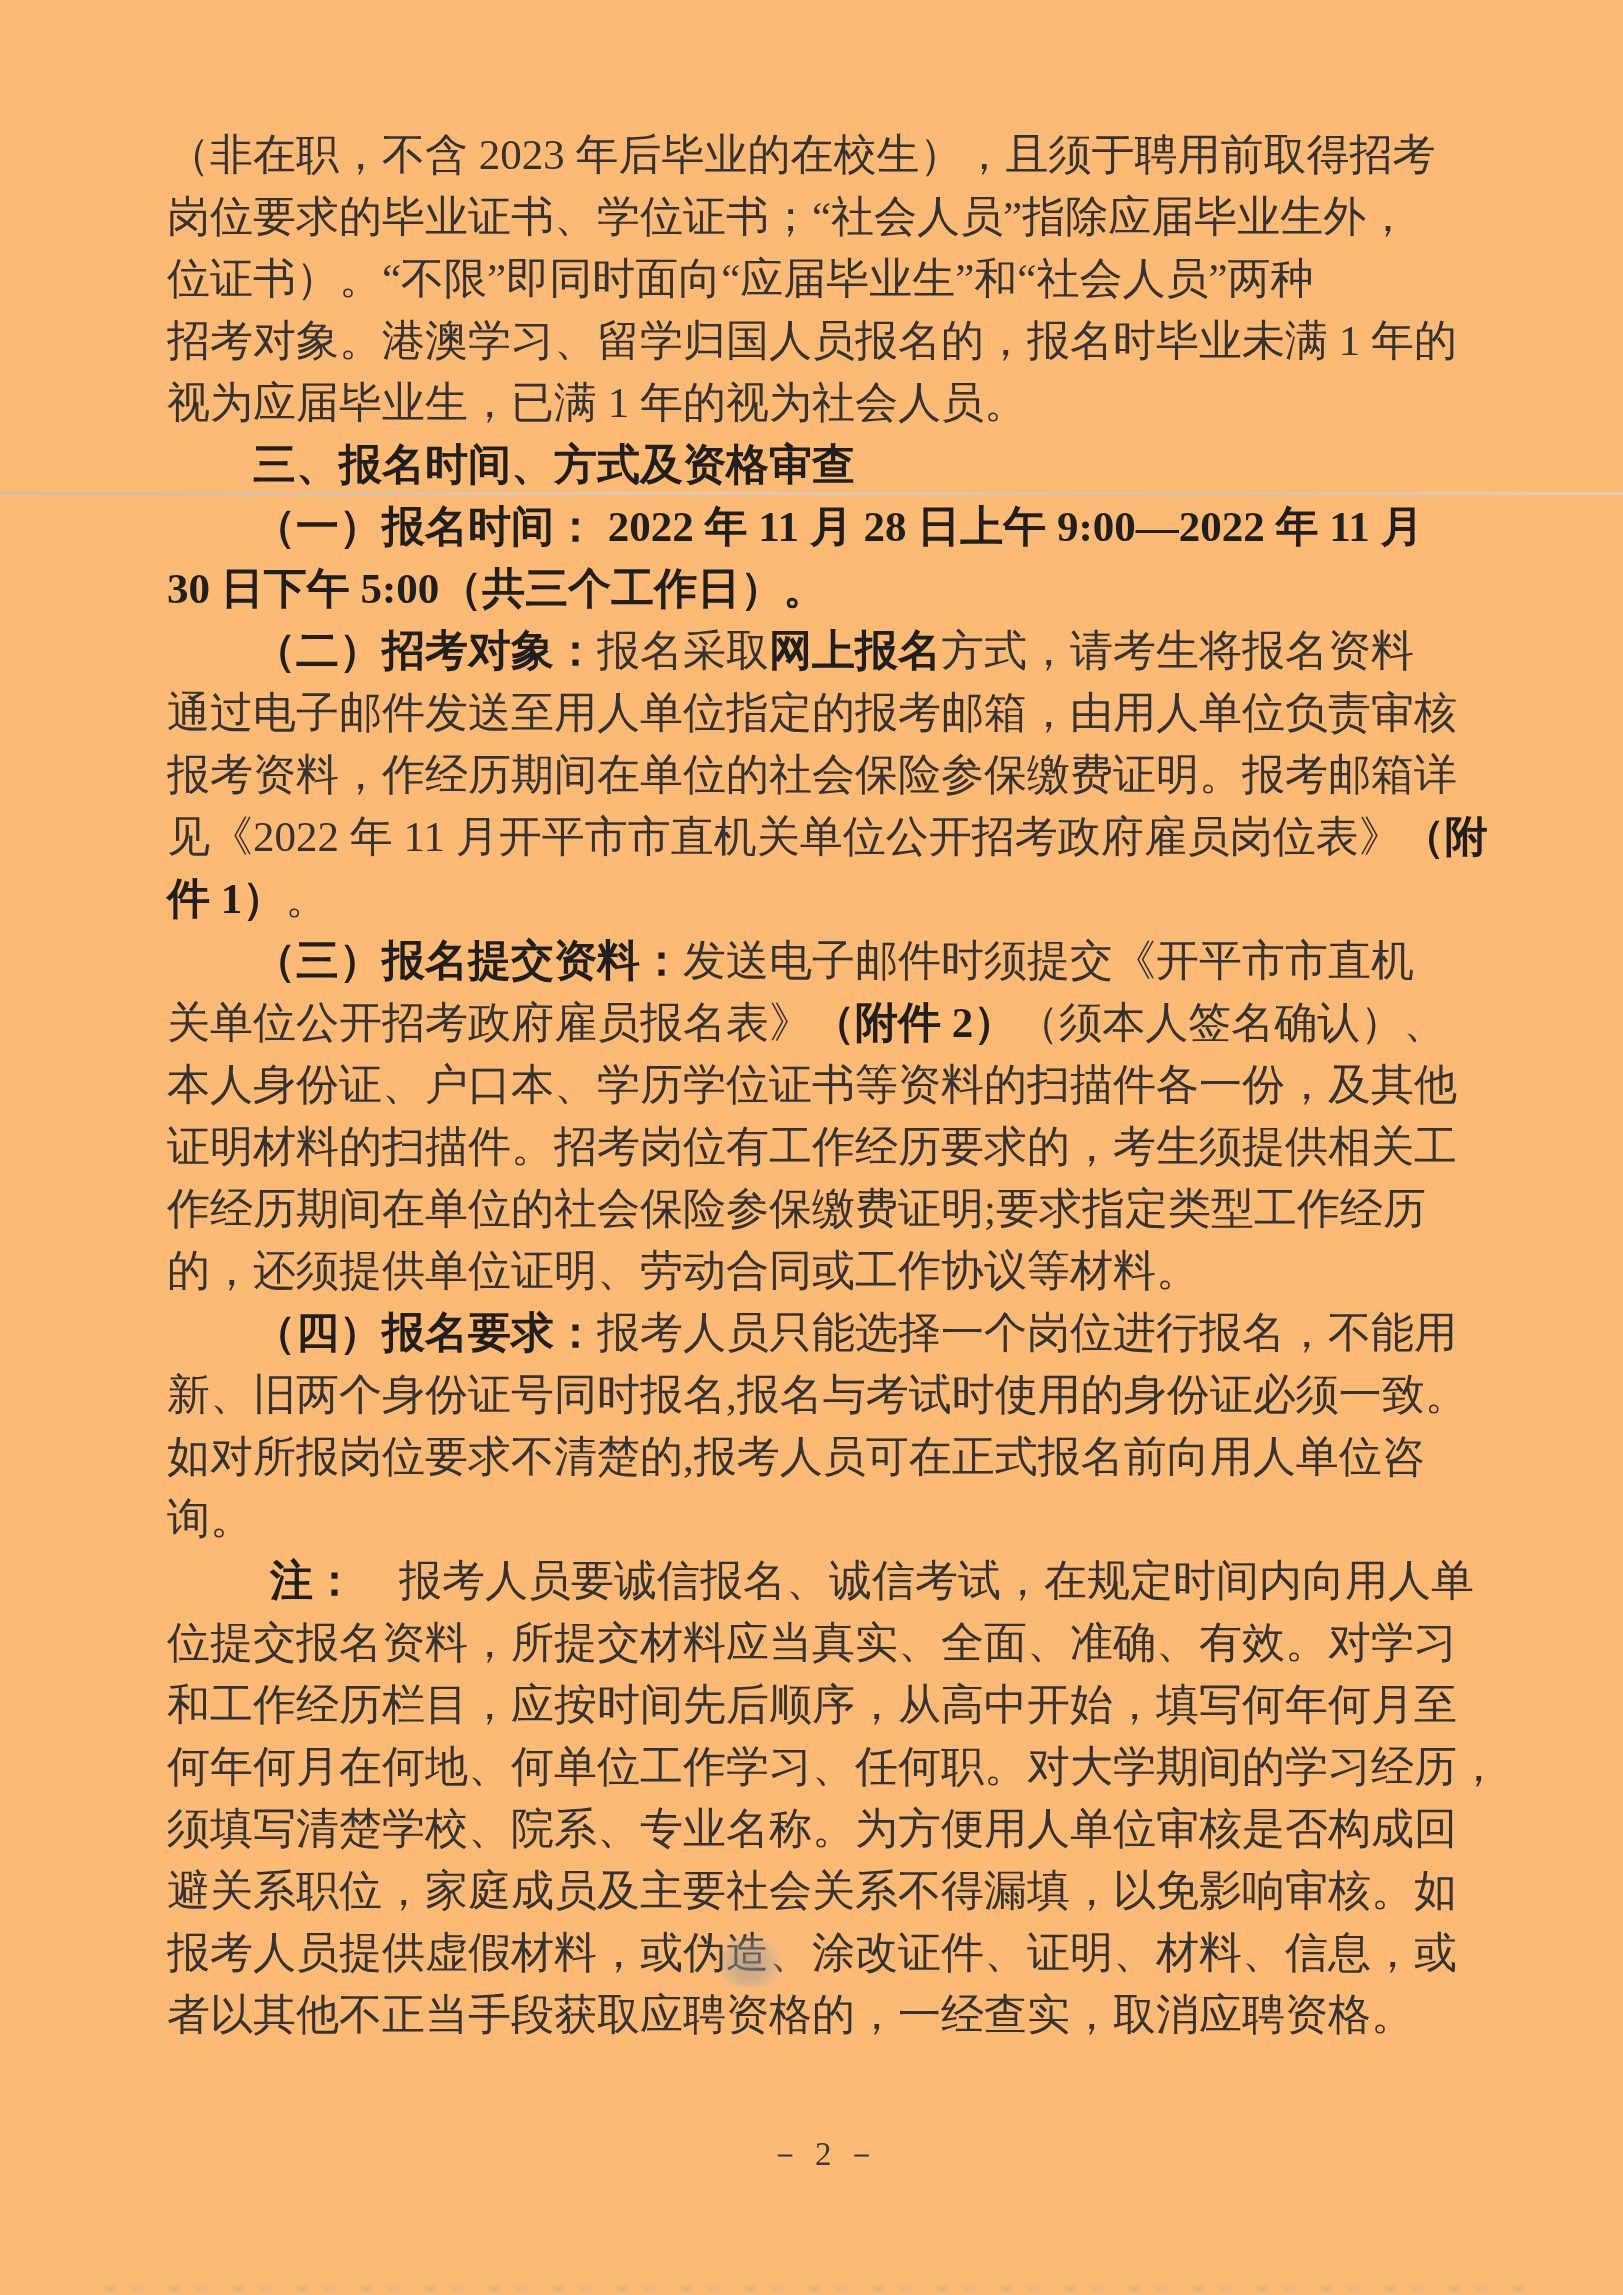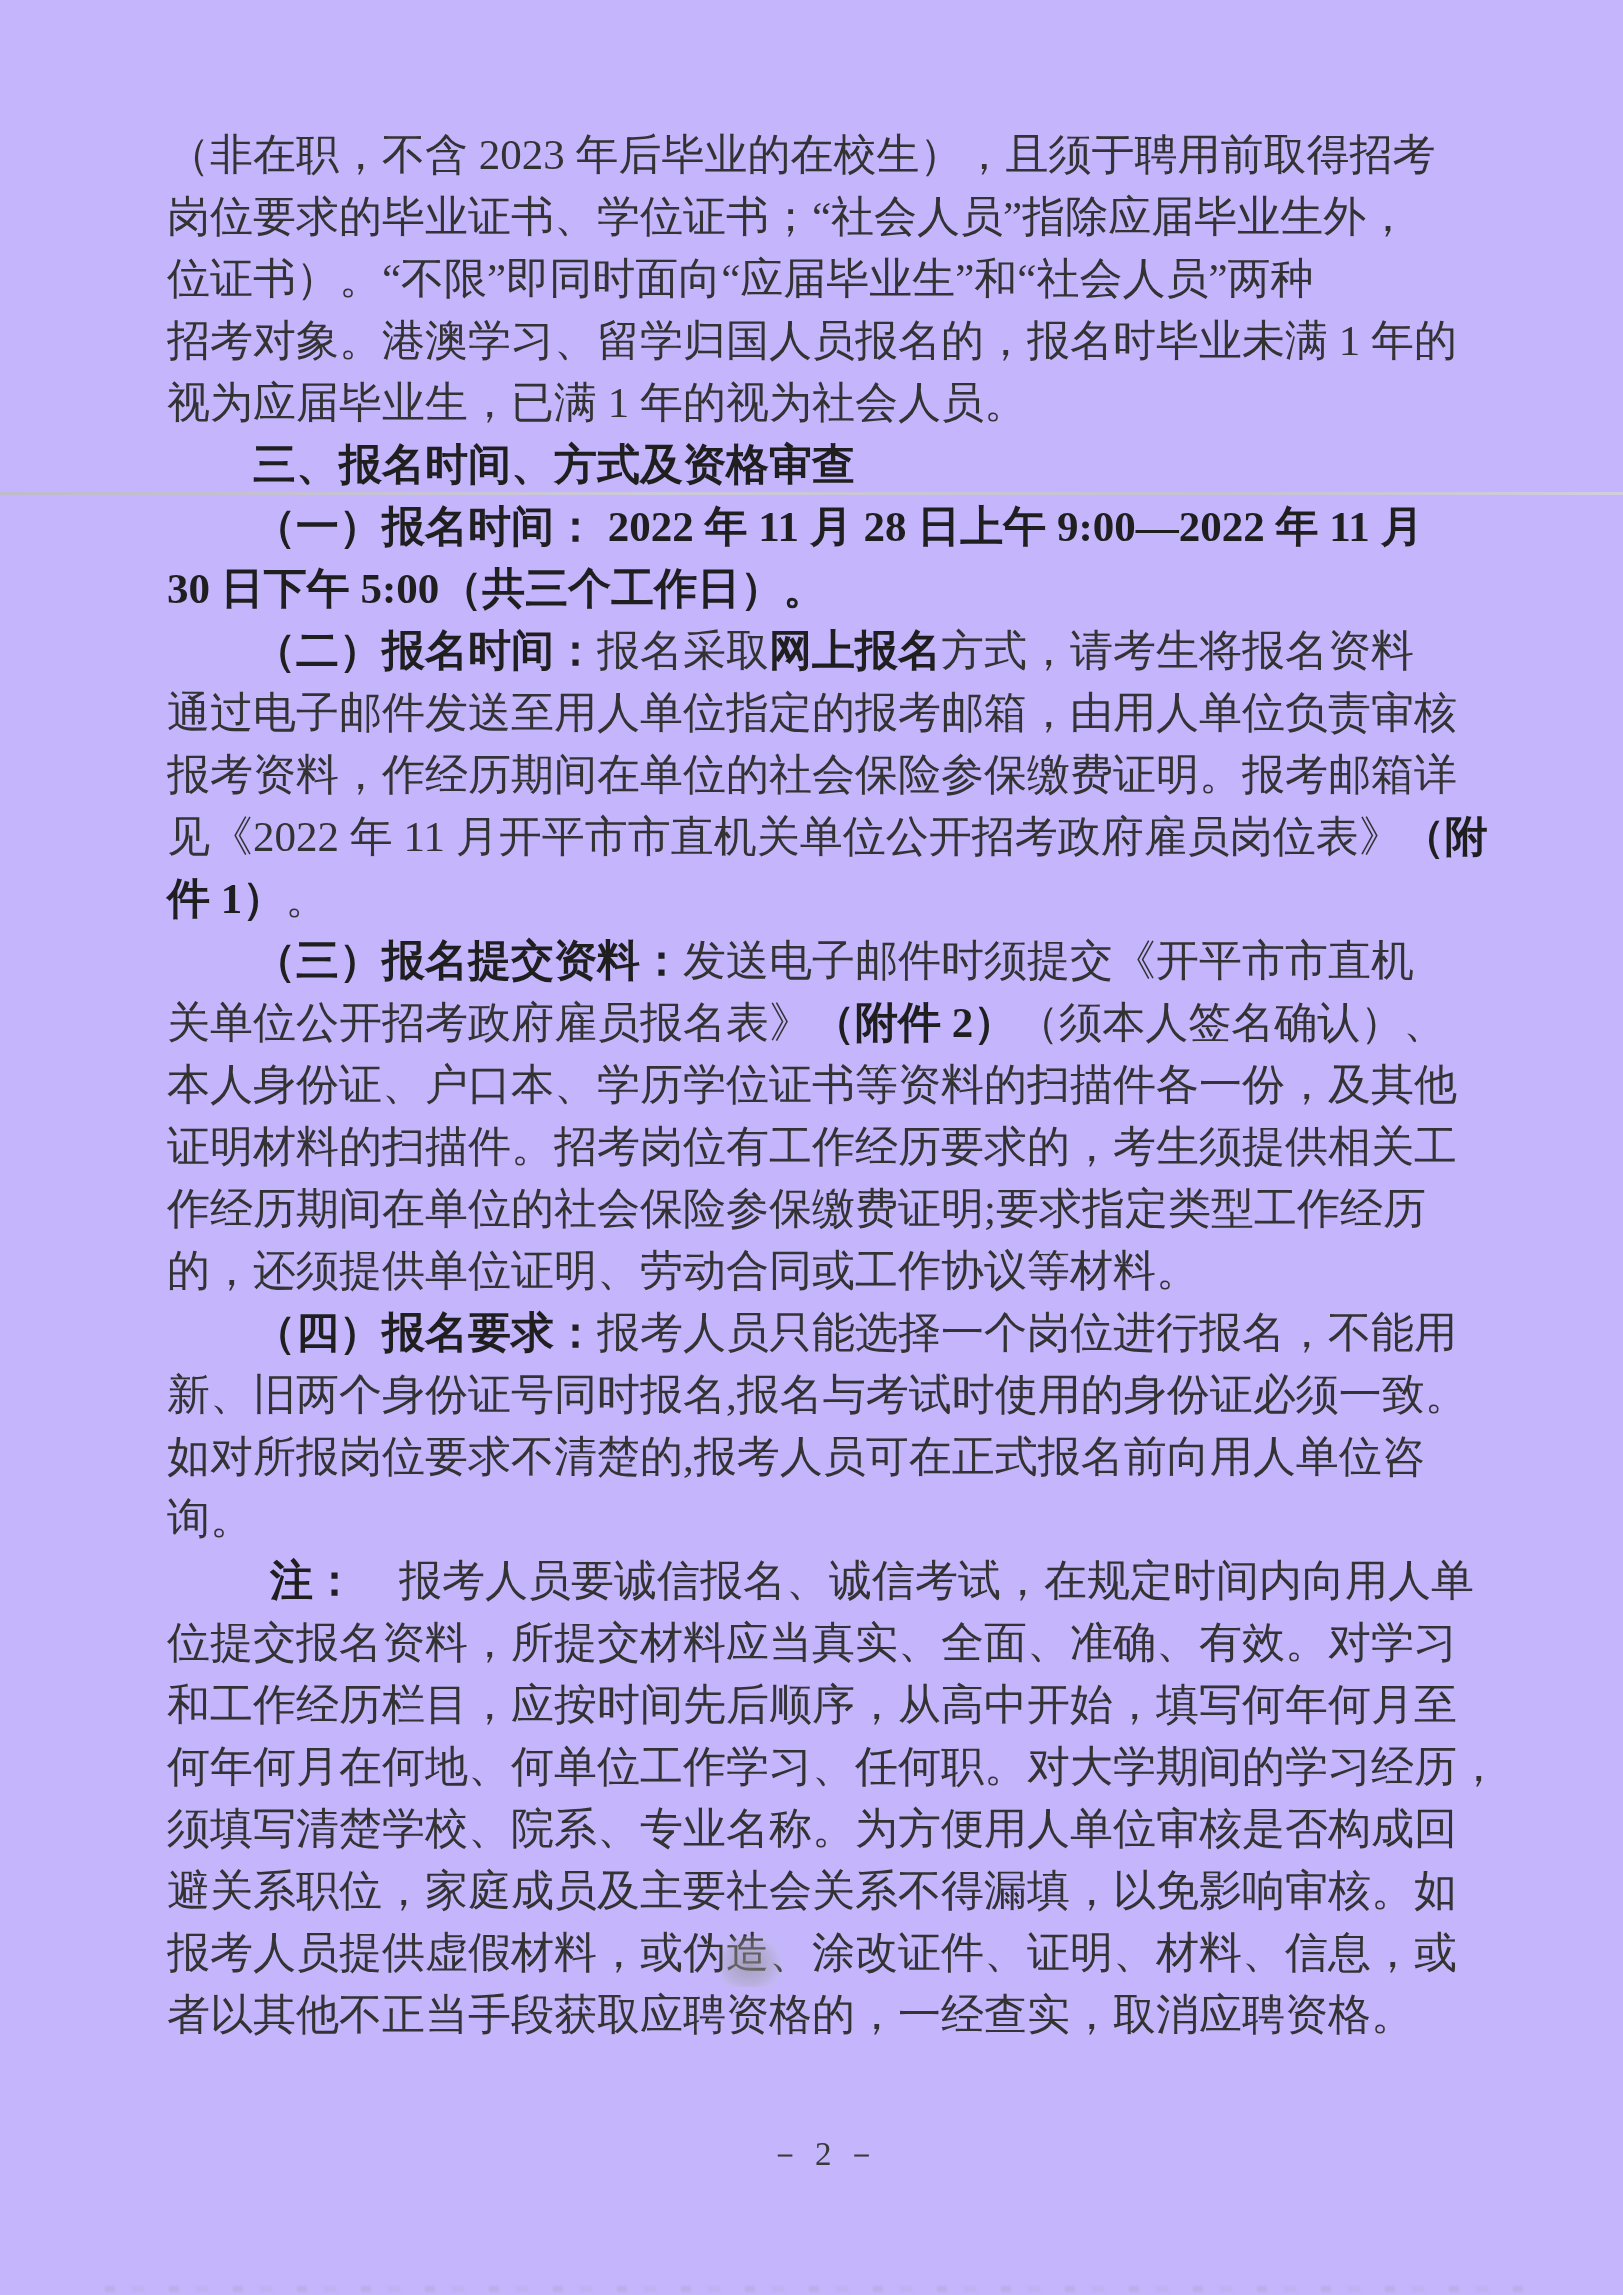--- a/index.html
+++ b/index.html
@@ -1,20 +1,20 @@
 <!DOCTYPE html>
 <html style="font-size:10.5px"><head>
 <meta charset="utf-8">
 <style>
   html, body { margin: 0; padding: 0; background: #ffffff; }
   .page {
     position: relative;
     width: 1623px;
     height: 2295px;
-    background: #c4b5fd;
+    background: #fdba74;
     overflow: hidden;
     font-family: "Liberation Serif", "DejaVu Serif", serif;
   }
   .text-block {
     position: absolute;
     left: 167px;
     top: 124px;
     width: 1296px;
   }
   .line {
@@ -86,21 +86,21 @@
   <div class="scan-rule"></div>
   <div class="text-block">
       <div class="line"><span class="r">（非在职，不含 2023 年后毕业的在校生），且须于聘用前取得招考</span></div>
       <div class="line"><span class="r">岗位要求的毕业证书、学位证书；“社会人员”指除应届毕业生外，</span></div>
       <div class="line"><span class="r">位证书）。“不限”即同时面向“应届毕业生”和“社会人员”两种</span></div>
       <div class="line"><span class="r">招考对象。港澳学习、留学归国人员报名的，报名时毕业未满 1 年的</span></div>
       <div class="line"><span class="r">视为应届毕业生，已满 1 年的视为社会人员。</span></div>
       <div class="line ind1"><span class="b">三、报名时间、方式及资格审查</span></div>
       <div class="line ind1"><span class="b">（一）报名时间： 2022 年 11 月 28 日上午 9:00—2022 年 11 月</span></div>
       <div class="line"><span class="b">30 日下午 5:00（共三个工作日）。</span></div>
-      <div class="line ind1"><span class="b">（二）报名时间：</span><span class="r">报名采取</span><span class="b">网上报名</span><span class="r">方式，请考生将报名资料</span></div>
+      <div class="line ind1"><span class="b">（二）招考对象：</span><span class="r">报名采取</span><span class="b">网上报名</span><span class="r">方式，请考生将报名资料</span></div>
       <div class="line"><span class="r">通过电子邮件发送至用人单位指定的报考邮箱，由用人单位负责审核</span></div>
       <div class="line"><span class="r">报考资料，作经历期间在单位的社会保险参保缴费证明。报考邮箱详</span></div>
       <div class="line"><span class="r">见《2022 年 11 月开平市市直机关单位公开招考政府雇员岗位表》</span><span class="b">（附</span></div>
       <div class="line"><span class="b">件 1）</span><span class="r">。</span></div>
       <div class="line ind1"><span class="b">（三）报名提交资料：</span><span class="r">发送电子邮件时须提交《开平市市直机</span></div>
       <div class="line"><span class="r">关单位公开招考政府雇员报名表》</span><span class="b">（附件 2）</span><span class="r">（须本人签名确认）、</span></div>
       <div class="line"><span class="r">本人身份证、户口本、学历学位证书等资料的扫描件各一份，及其他</span></div>
       <div class="line"><span class="r">证明材料的扫描件。招考岗位有工作经历要求的，考生须提供相关工</span></div>
       <div class="line"><span class="r">作经历期间在单位的社会保险参保缴费证明;要求指定类型工作经历</span></div>
       <div class="line"><span class="r">的，还须提供单位证明、劳动合同或工作协议等材料。</span></div>

